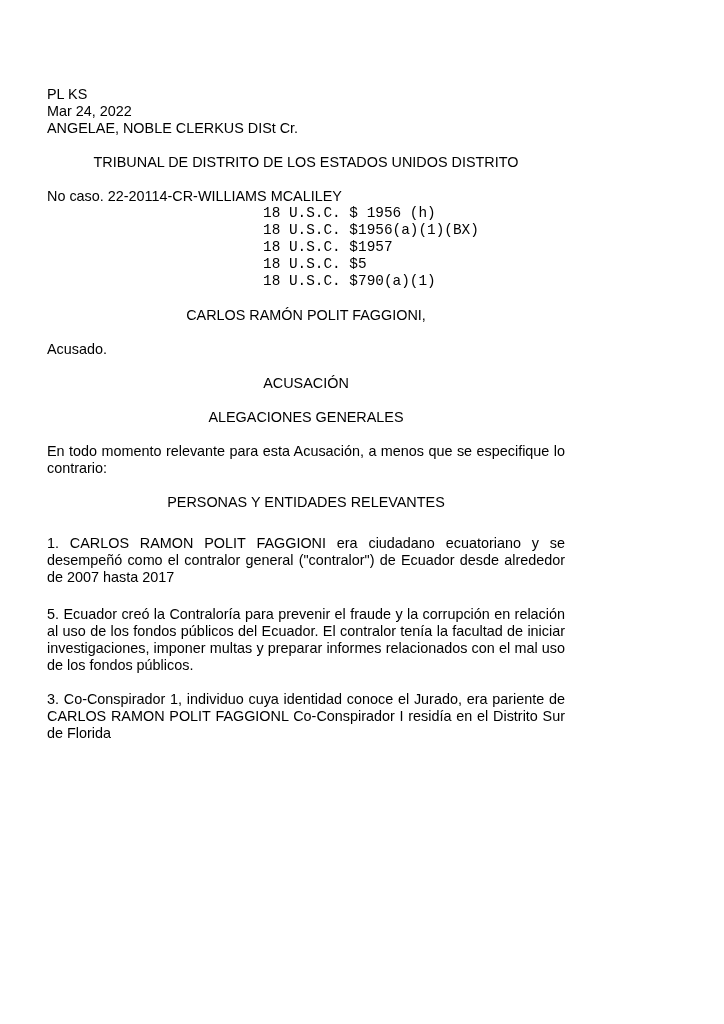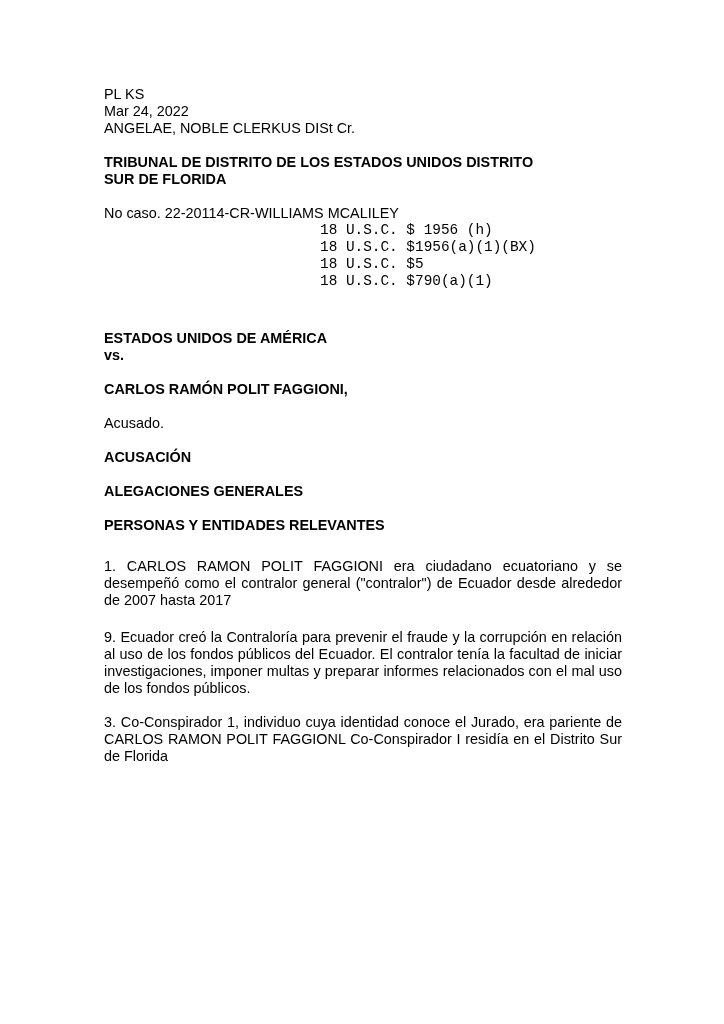--- a/index.html
+++ b/index.html
@@ -10,25 +10,25 @@
   .page {
     position: relative;
     width: 692px;
     height: 1024px;
     box-sizing: border-box;
     background: #ffffff;
     color: #000000;
     font-family: "Liberation Sans", sans-serif;
     font-size: 14.4px;
     line-height: 17px;
-    padding: 86px 102px 0 104px;
+    padding: 86px 102px 0 47px;
     overflow: hidden;
   }
   .content { width: 518px; }
-  .bold { font-weight: bold; }
+  .bold { font-weight: normal; text-align: center; }
   .block { margin-top: 17px; }
   .just { text-align: justify; }
   .statutes { padding-left: 216px; font-family: Liberation Mono, monospace; }
   .party-block { margin-top: 40px; }
   .p-first { margin-top: 24px; }
   .p-mid { margin-top: 20px; }
   p { margin: 0; }
 </style>
 </head>
 <body>
@@ -37,49 +37,46 @@
   <div class="content">
 
     <div class="stamp">
       <div>PL KS</div>
       <div>Mar 24, 2022</div>
       <div>ANGELAE, NOBLE CLERKUS DISt Cr.</div>
     </div>
 
     <div class="bold block">
       <div>TRIBUNAL DE DISTRITO DE LOS ESTADOS UNIDOS DISTRITO</div>
-      <div>SUR DE FLORIDA</div>
     </div>
 
     <div class="block">No caso. 22-20114-CR-WILLIAMS MCALILEY</div>
 
     <div class="statutes">
       <div>18 U.S.C. $ 1956 (h)</div>
       <div>18 U.S.C. $1956(a)(1)(BX)</div>
+      <div>18 U.S.C. $1957</div>
       <div>18 U.S.C. $5</div>
       <div>18 U.S.C. $790(a)(1)</div>
     </div>
 
-    <div class="party-block bold">
-      <div>ESTADOS UNIDOS DE AMÉRICA</div>
-      <div>vs.</div>
-    </div>
 
     <div class="bold block">CARLOS RAMÓN POLIT FAGGIONI,</div>
 
     <div class="block">Acusado.</div>
 
     <div class="bold block">ACUSACIÓN</div>
 
 
     <div class="bold block">ALEGACIONES GENERALES</div>
 
+    <p class="block just">En todo momento relevante para esta Acusación, a menos que se especifique lo contrario:</p>
 
     <div class="bold block">PERSONAS Y ENTIDADES RELEVANTES</div>
 
     <p class="p-first just">1. CARLOS RAMON POLIT FAGGIONI era ciudadano ecuatoriano y se desempeñó como el contralor general ("contralor") de Ecuador desde alrededor de 2007 hasta 2017</p>
 
-    <p class="p-mid just">9. Ecuador creó la Contraloría para prevenir el fraude y la corrupción en relación al uso de los fondos públicos del Ecuador. El contralor tenía la facultad de iniciar investigaciones, imponer multas y preparar informes relacionados con el mal uso de los fondos públicos.</p>
+    <p class="p-mid just">5. Ecuador creó la Contraloría para prevenir el fraude y la corrupción en relación al uso de los fondos públicos del Ecuador. El contralor tenía la facultad de iniciar investigaciones, imponer multas y preparar informes relacionados con el mal uso de los fondos públicos.</p>
 
     <p class="block just">3. Co-Conspirador 1, individuo cuya identidad conoce el Jurado, era pariente de CARLOS RAMON POLIT FAGGIONL Co-Conspirador I residía en el Distrito Sur de Florida</p>
 
   </div>
 </div>
 
 </body></html>

